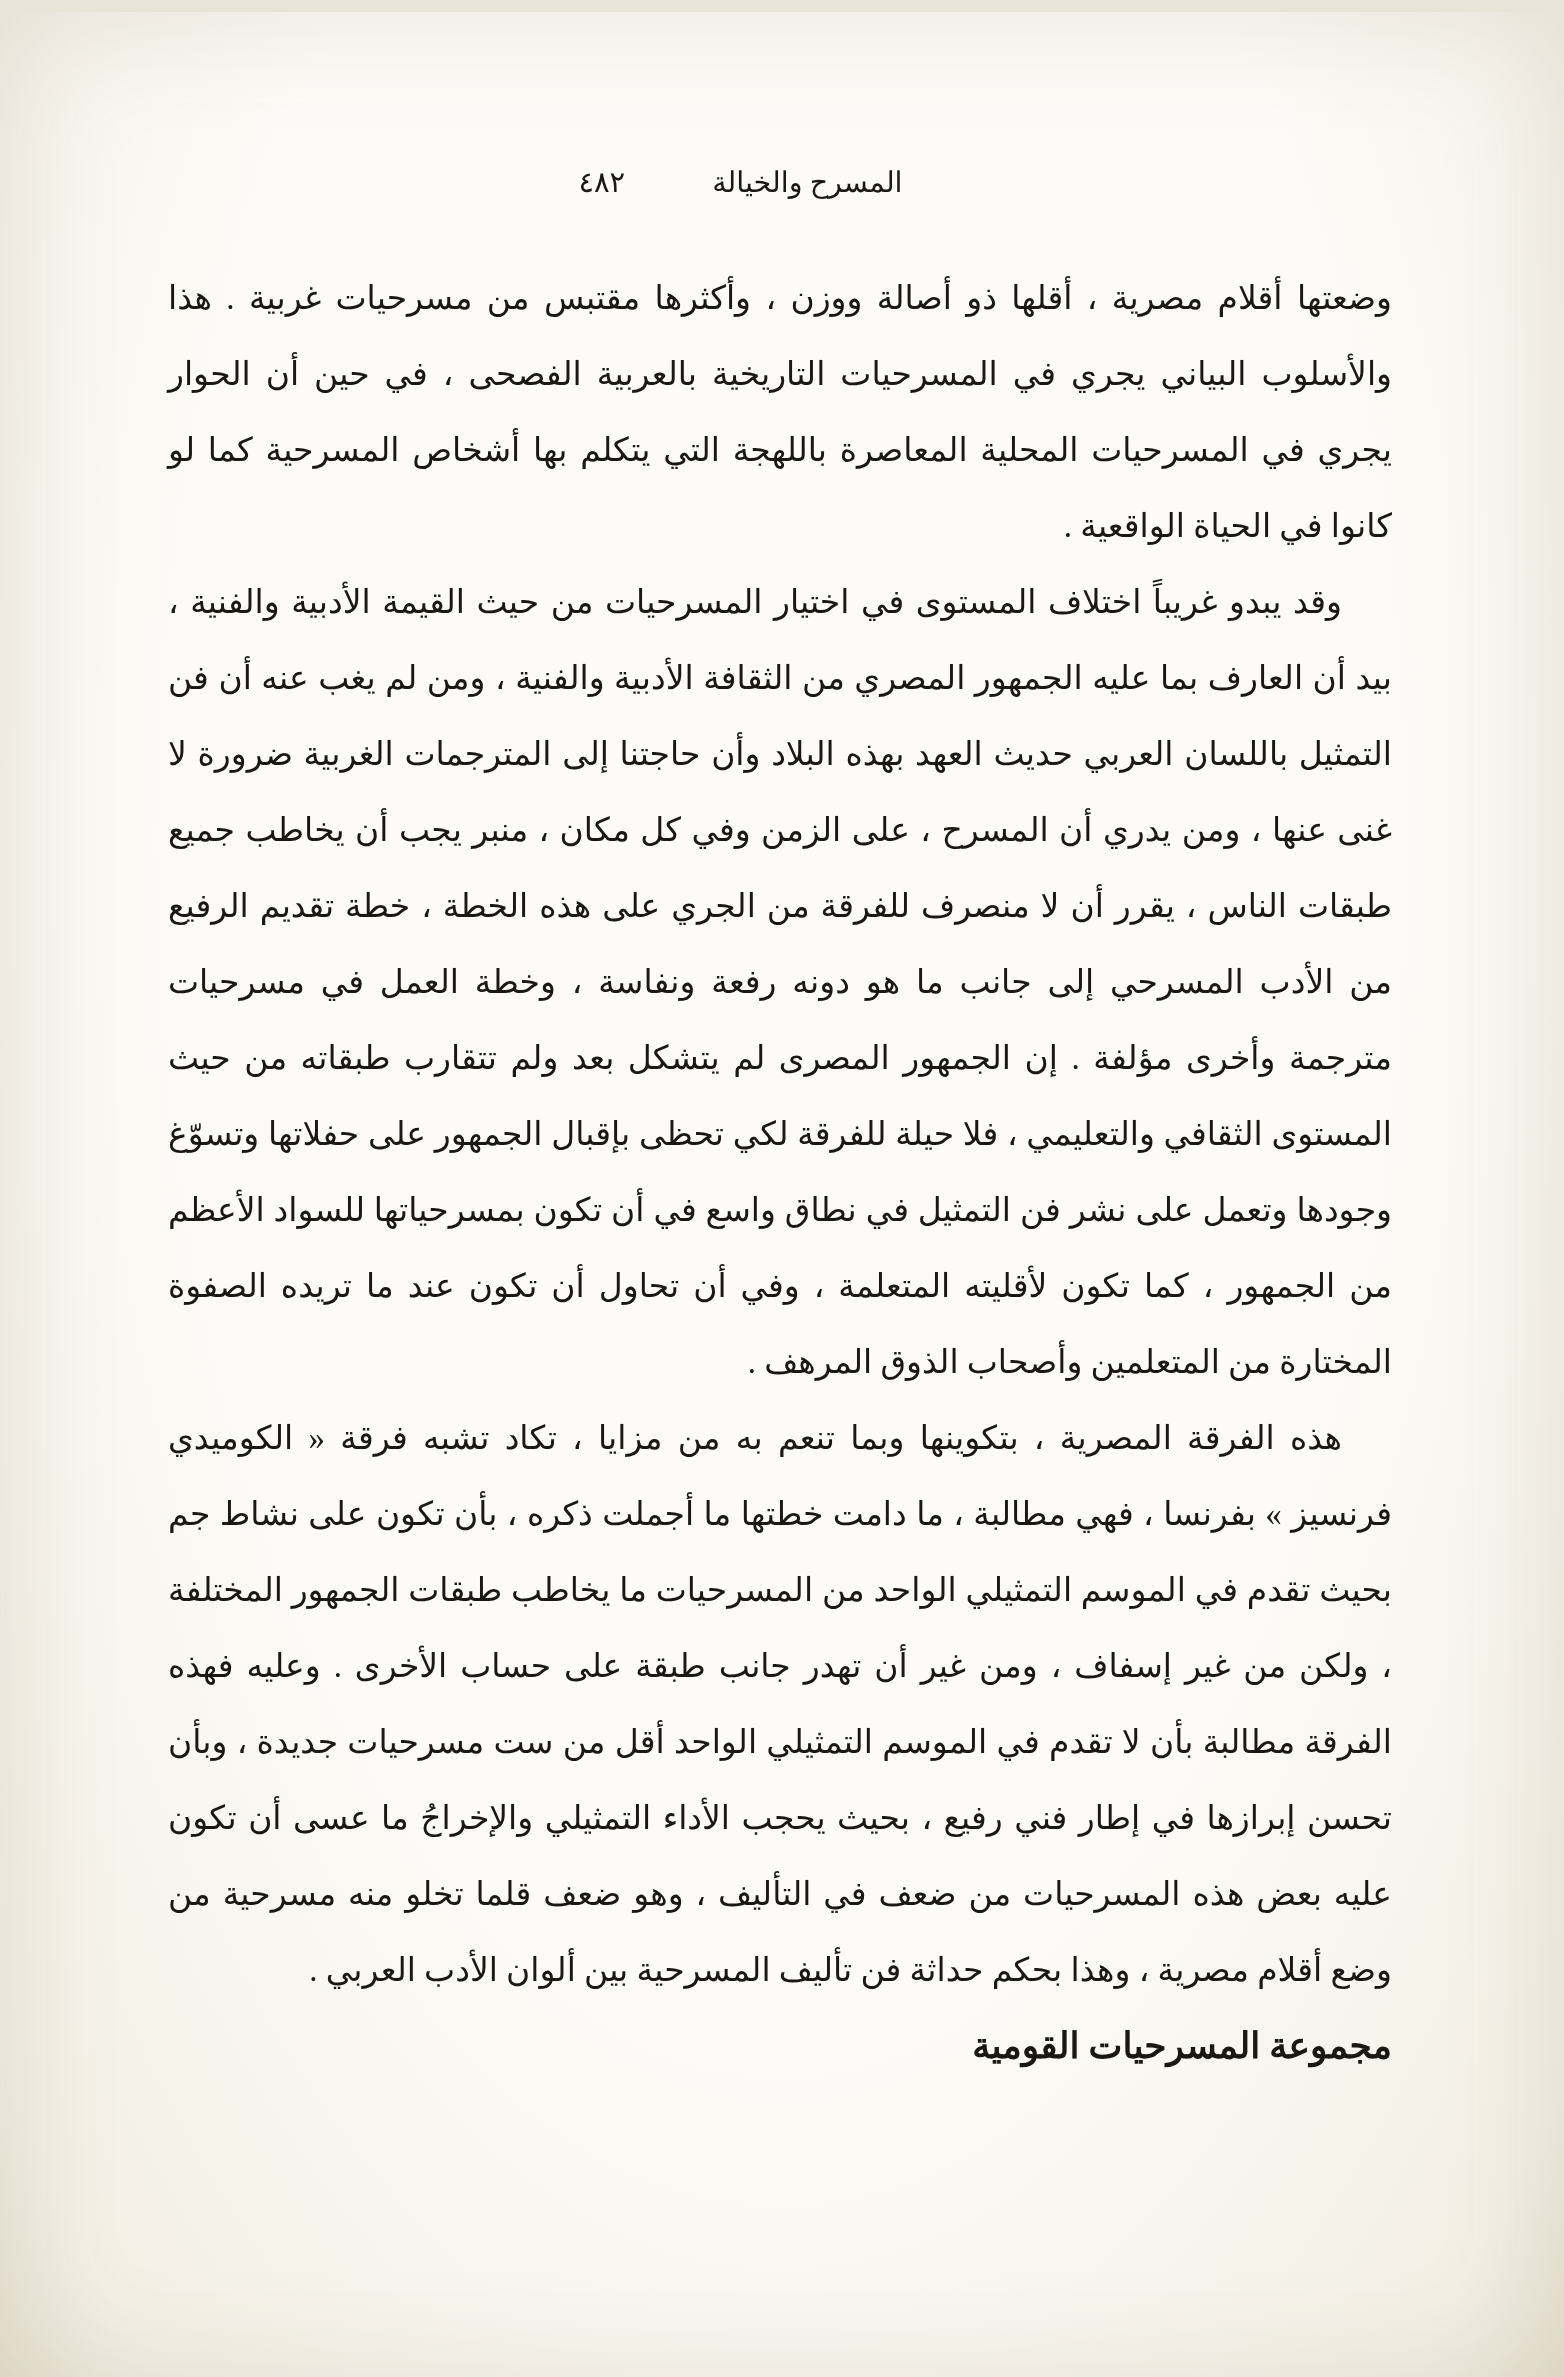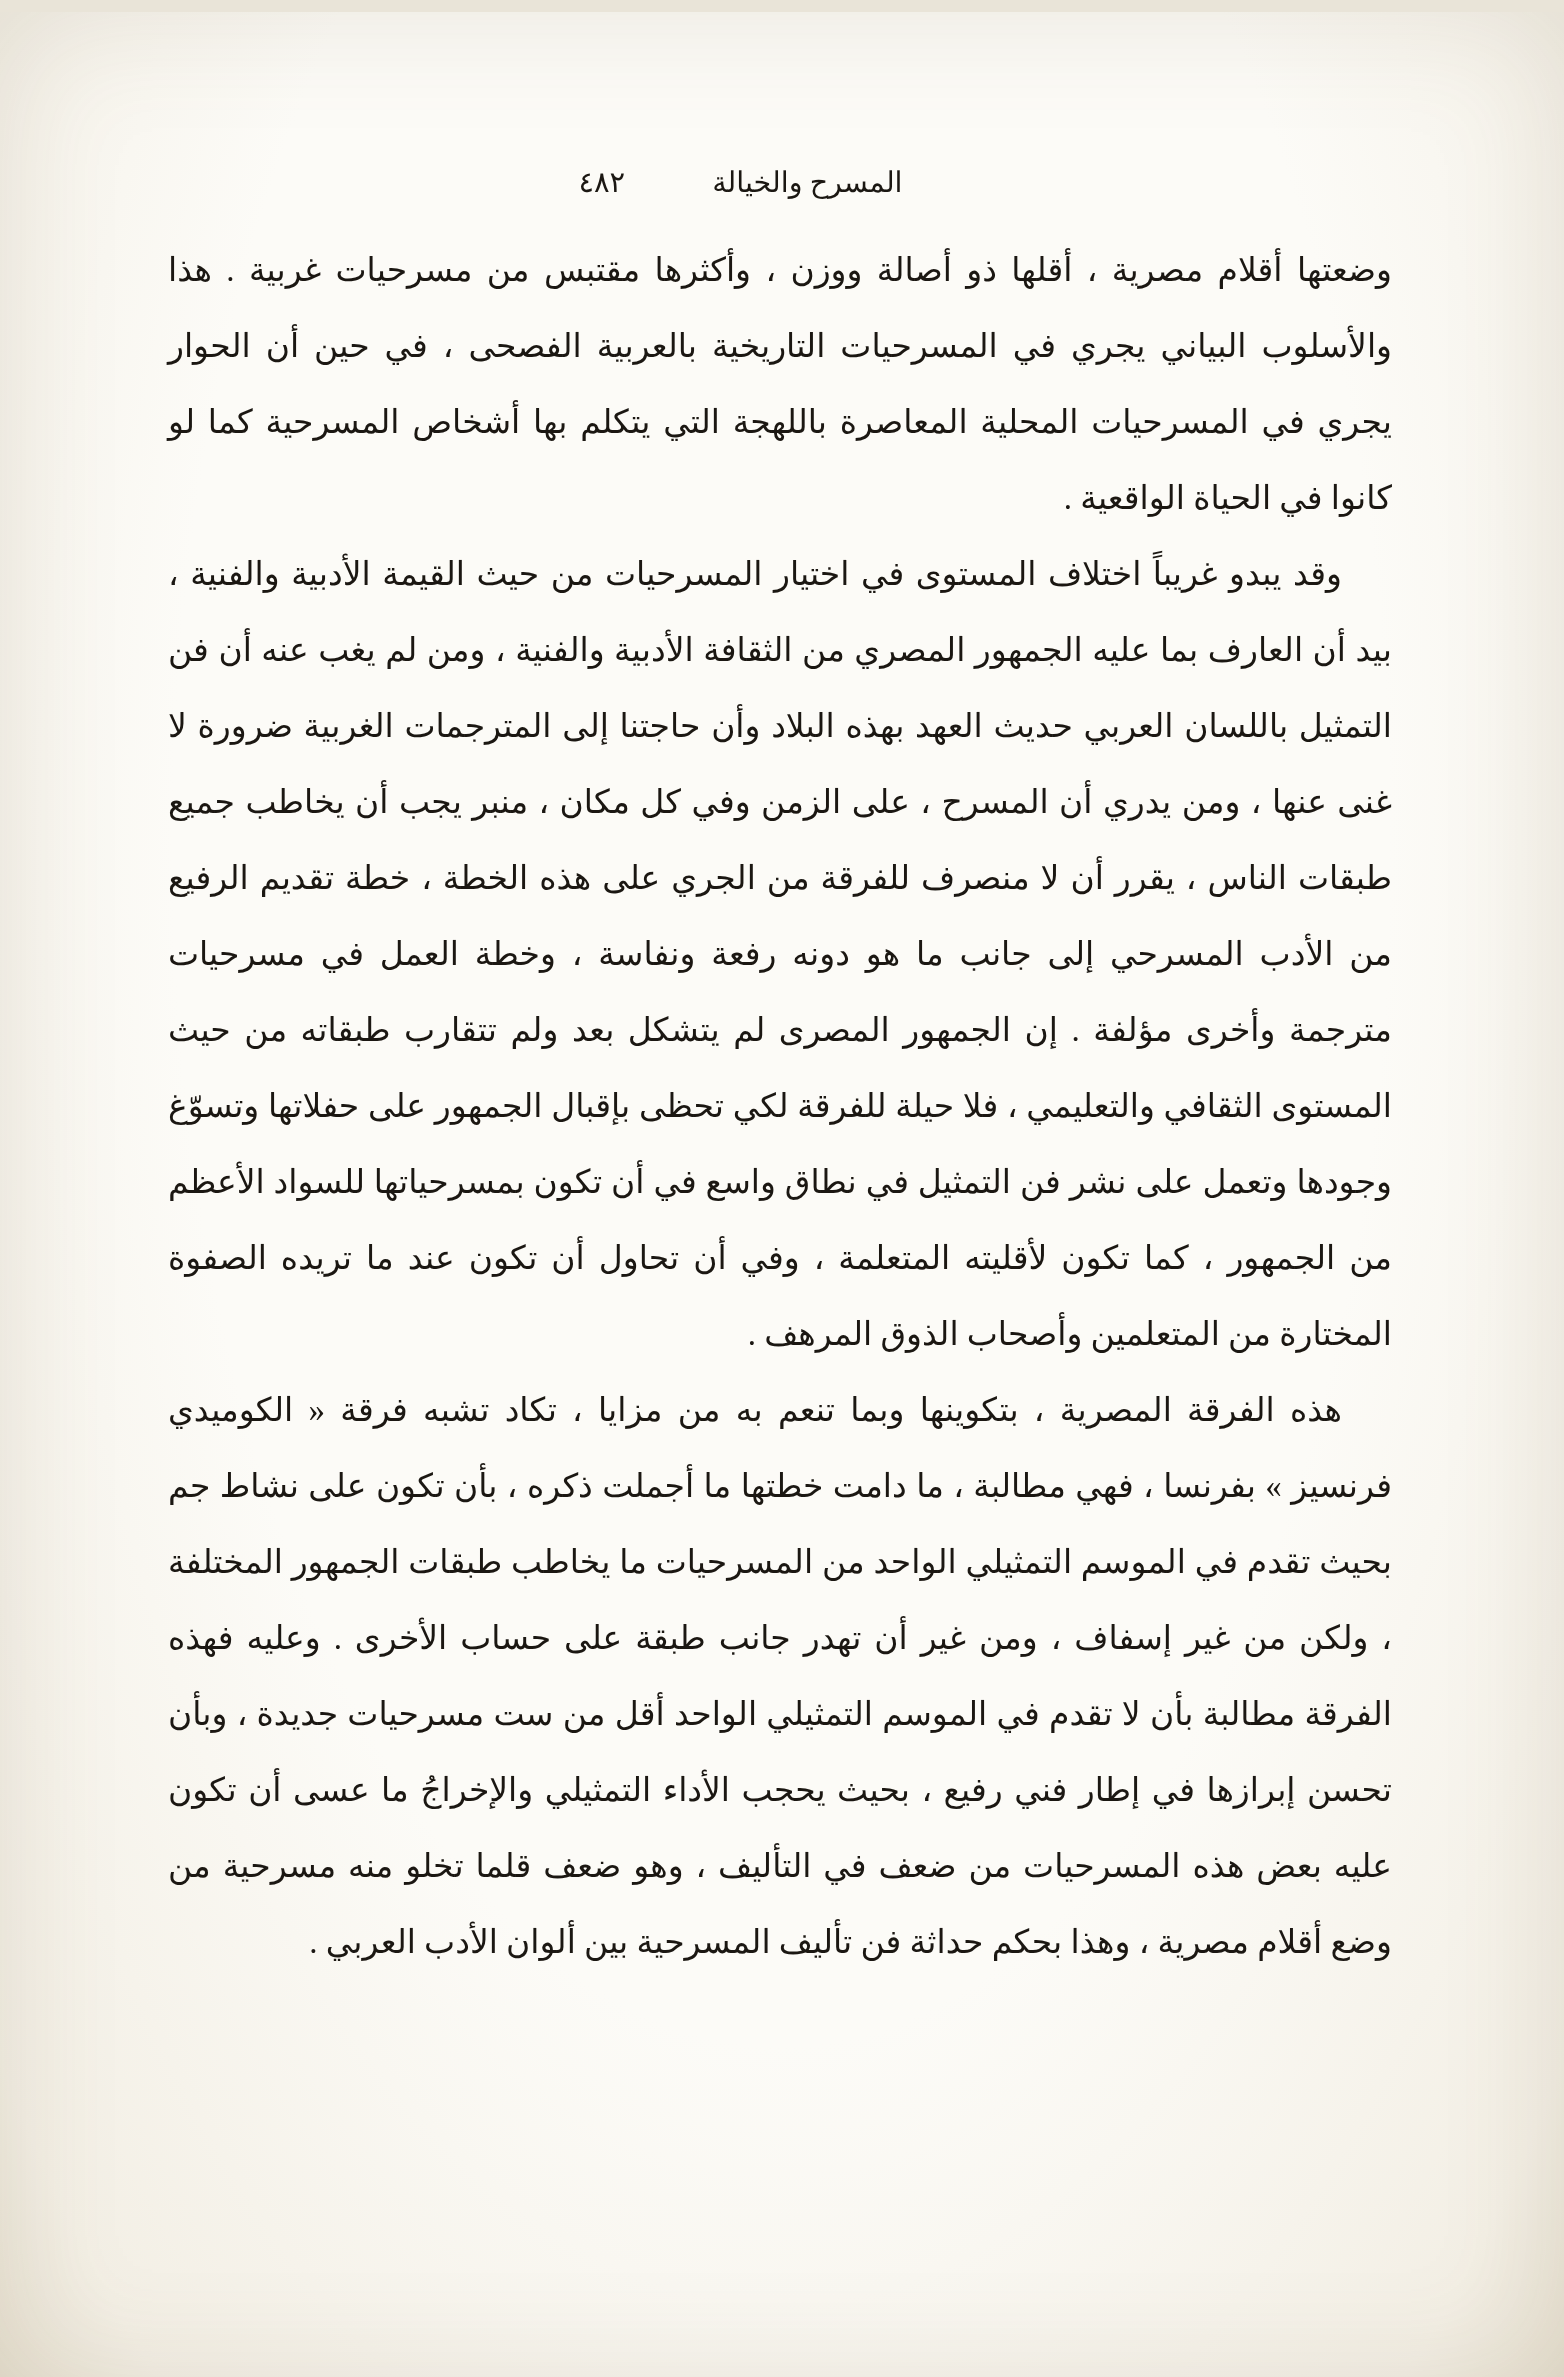--- a/index.html
+++ b/index.html
@@ -33,21 +33,21 @@
     display: inline-block;
     margin-left: 87px; 
     letter-spacing: 0.6px;
   }
   .page-number {
     display: inline-block;
     font-size: 29px;
   }
   .body-text {
     position: absolute;
-    top: 220px;
+    top: 248px;
     right: 172px;
     width: 1224px;
     font-size: 33px;
     line-height: 76px;
     text-align: justify;
     text-justify: inter-word;
   }
   .body-text p {
     margin: 0;
     padding: 0;
@@ -71,17 +71,18 @@
 
   <div class="running-header">
     <span class="running-title">المسرح والخيالة</span><span class="page-number">٤٨٢</span>
   </div>
 
   <div class="body-text">
     <p>وضعتها أقلام مصرية ، أقلها ذو أصالة ووزن ، وأكثرها مقتبس من مسرحيات غربية . هذا والأسلوب البياني يجري في المسرحيات التاريخية بالعربية الفصحى ، في حين أن الحوار يجري في المسرحيات المحلية المعاصرة باللهجة التي يتكلم بها أشخاص المسرحية كما لو كانوا في الحياة الواقعية .</p>
     <p class="indent">وقد يبدو غريباً اختلاف المستوى في اختيار المسرحيات من حيث القيمة الأدبية والفنية ، بيد أن العارف بما عليه الجمهور المصري من الثقافة الأدبية والفنية ، ومن لم يغب عنه أن فن التمثيل باللسان العربي حديث العهد بهذه البلاد وأن حاجتنا إلى المترجمات الغربية ضرورة لا غنى عنها ، ومن يدري أن المسرح ، على الزمن وفي كل مكان ، منبر يجب أن يخاطب جميع طبقات الناس ، يقرر أن لا منصرف للفرقة من الجري على هذه الخطة ، خطة تقديم الرفيع من الأدب المسرحي إلى جانب ما هو دونه رفعة ونفاسة ، وخطة العمل في مسرحيات مترجمة وأخرى مؤلفة . إن الجمهور المصرى لم يتشكل بعد ولم تتقارب طبقاته من حيث المستوى الثقافي والتعليمي ، فلا حيلة للفرقة لكي تحظى بإقبال الجمهور على حفلاتها وتسوّغ وجودها وتعمل على نشر فن التمثيل في نطاق واسع في أن تكون بمسرحياتها للسواد الأعظم من الجمهور ، كما تكون لأقليته المتعلمة ، وفي أن تحاول أن تكون عند ما تريده الصفوة المختارة من المتعلمين وأصحاب الذوق المرهف .</p>
     <p class="indent">هذه الفرقة المصرية ، بتكوينها وبما تنعم به من مزايا ، تكاد تشبه فرقة « الكوميدي فرنسيز » بفرنسا ، فهي مطالبة ، ما دامت خطتها ما أجملت ذكره ، بأن تكون على نشاط جم بحيث تقدم في الموسم التمثيلي الواحد من المسرحيات ما يخاطب طبقات الجمهور المختلفة ، ولكن من غير إسفاف ، ومن غير أن تهدر جانب طبقة على حساب الأخرى . وعليه فهذه الفرقة مطالبة بأن لا تقدم في الموسم التمثيلي الواحد أقل من ست مسرحيات جديدة ، وبأن تحسن إبرازها في إطار فني رفيع ، بحيث يحجب الأداء التمثيلي والإخراجُ ما عسى أن تكون عليه بعض هذه المسرحيات من ضعف في التأليف ، وهو ضعف قلما تخلو منه مسرحية من وضع أقلام مصرية ، وهذا بحكم حداثة فن تأليف المسرحية بين ألوان الأدب العربي .</p>
 
+    <p class="section-heading">مجموعة المسرحيات القومية</p>
 
   </div>
 
 </div>
 
 
 </body></html>

